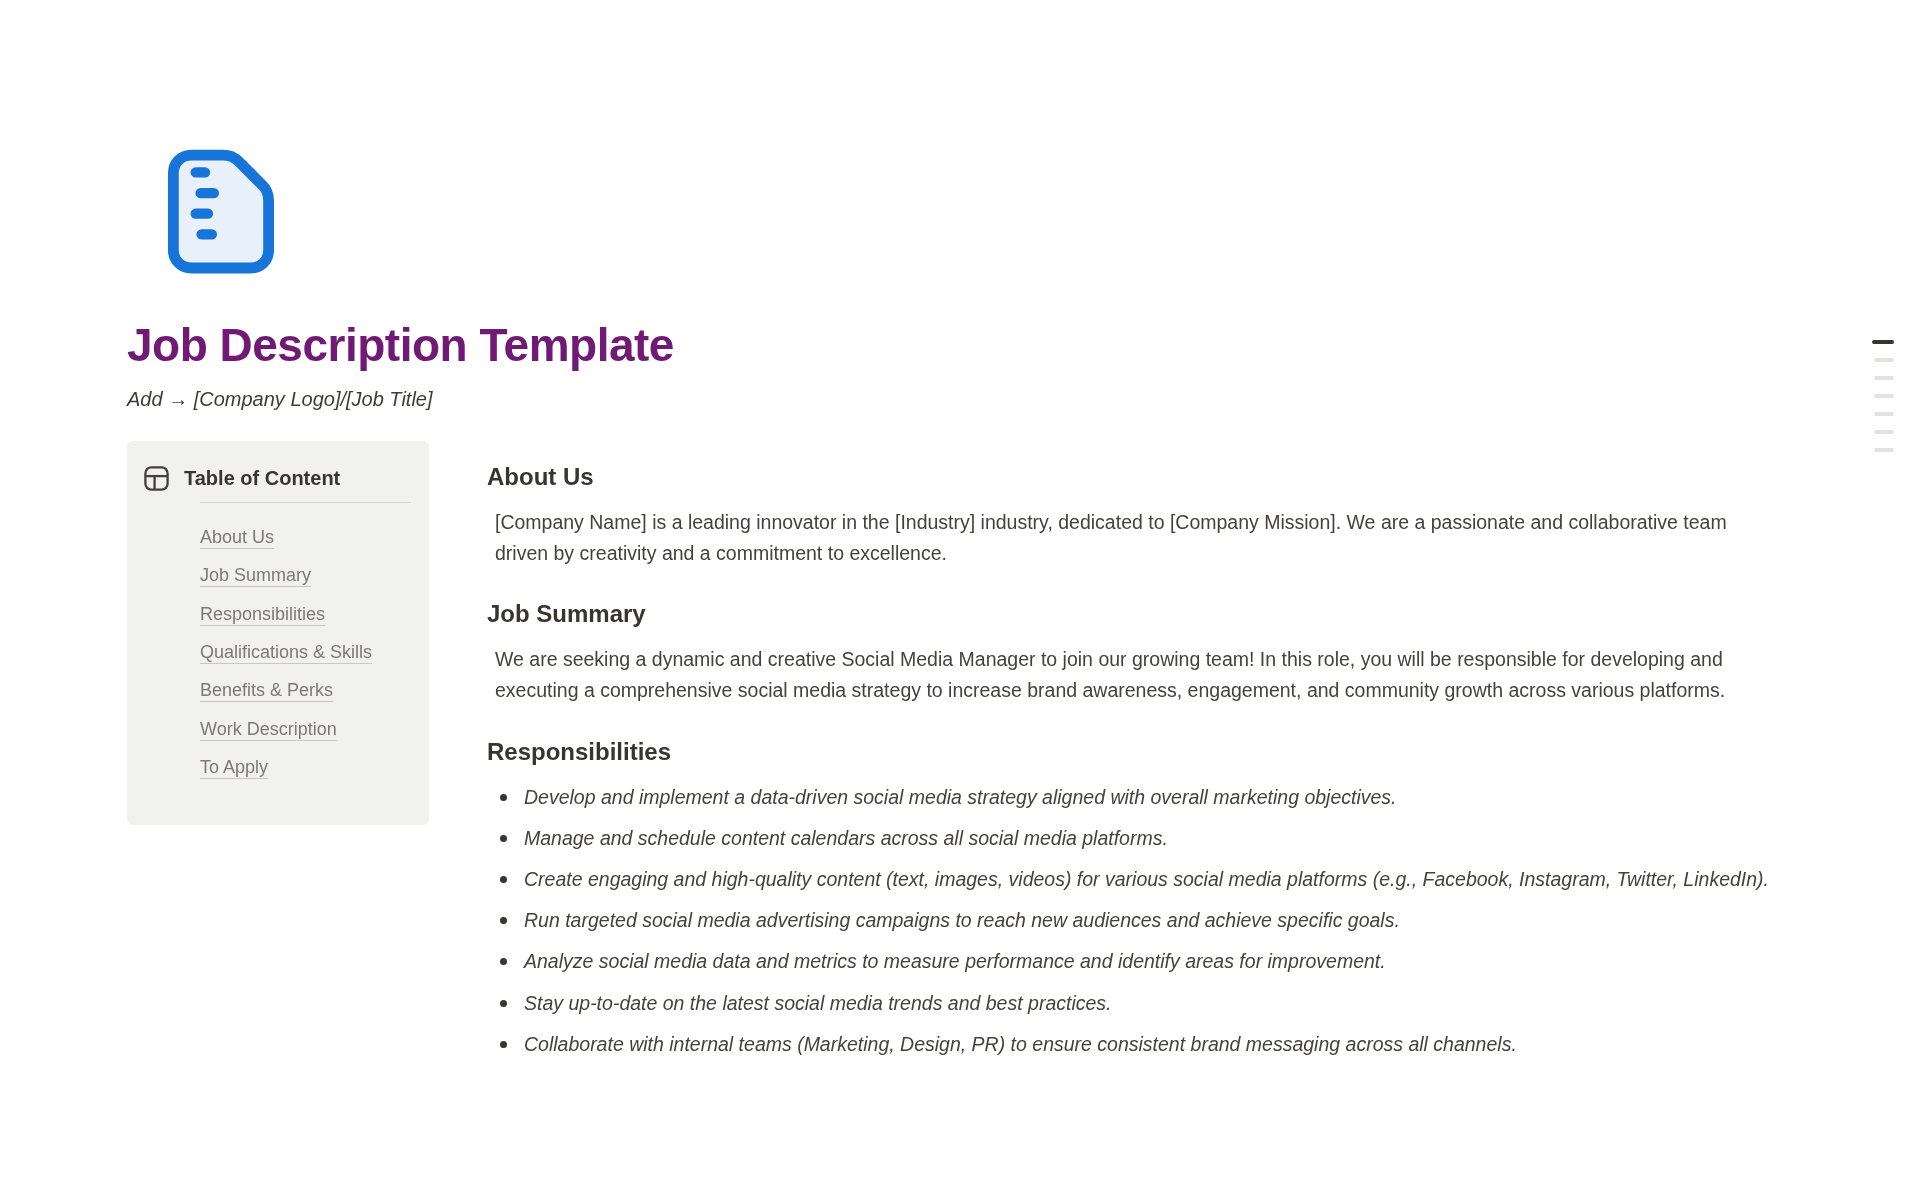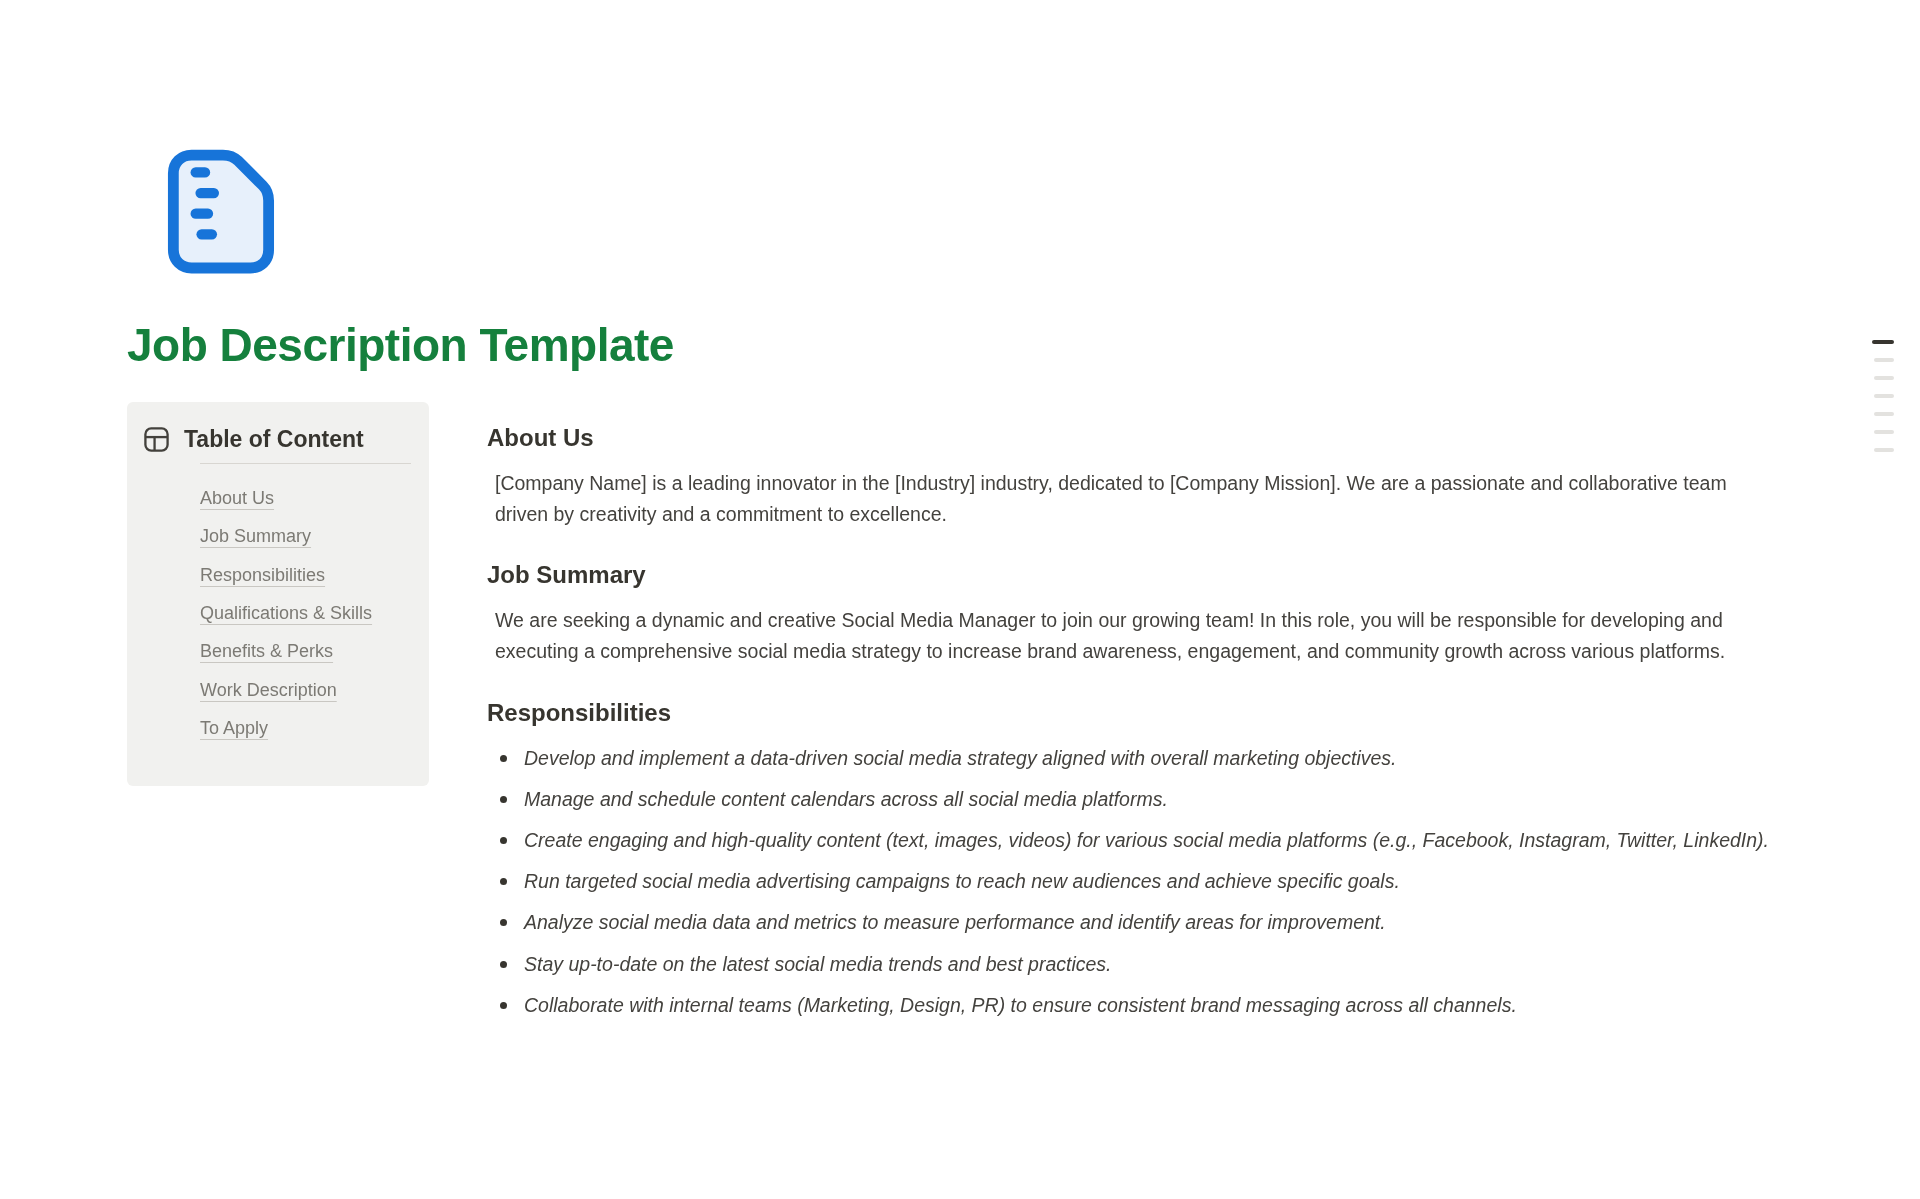--- a/index.html
+++ b/index.html
@@ -7,36 +7,36 @@
   body { font-family:"Liberation Sans","DejaVu Sans",sans-serif; color:#37352f; position:relative; }
 
   .page { padding:148px 0 0 127px; }
 
   
   .page-icon { margin-left:38px; width:110px; height:127px; cursor:pointer; }
   .page-icon svg { width:110px; height:127px; display:block; }
 
   .title {
     margin-top:44px; font-size:46px; font-weight:700; line-height:1.15;
-    letter-spacing:-0.5px; color:#15803d;
+    letter-spacing:-0.5px; color:#701a75;
   }
   .subtitle {
     margin-top:16px; font-size:20px; font-style:italic; color:#3e3c38;
   }
 
   .columns { display:flex; align-items:flex-start; margin-top:30px; }
 
   
   .toc-box {
     width:302px; min-height:365px; background:#f1f1ef; border-radius:6px;
     padding:24px 18px 30px 16px; flex:none;
   }
   .toc-header { display:flex; align-items:center; gap:14px; }
   .toc-icon svg { width:27px; height:27px; display:block; }
-  .toc-title { font-size:23px; font-weight:700; color:#37352f; }
+  .toc-title { font-size:20px; font-weight:700; color:#37352f; }
   .toc-divider { height:1px; background:#d8d6d1; margin:10px 0 0 57px; }
   .toc-links { margin:23px 0 0 57px; display:flex; flex-direction:column; align-items:flex-start; }
   .toc-link {
     font-size:18px; color:#7c7a74; margin-bottom:15px; cursor:pointer;
     text-decoration:underline; text-decoration-color:#c9c7c2; text-underline-offset:5px;
     line-height:1.3;
   }
 
   
   .content { margin-left:58px; max-width:1305px; padding-top:21px;
@@ -69,20 +69,21 @@
       <path d="M27 6.5h32c6.5 0 11.5 2 15.5 6l25 25c4 4 6 9 6 15.5v50c0 11.5-8 18.5-18.5 18.5H27c-10.5 0-18.5-7.5-18.5-18.5V25C8.5 14 16.5 6.5 27 6.5z" fill="#e7f0fb" stroke="#1774d9" stroke-width="11" stroke-linejoin="round"></path>
       <rect x="26" y="19" width="20" height="10.5" rx="5.25" fill="#1774d9"></rect>
       <rect x="31" y="40" width="24" height="10.5" rx="5.25" fill="#1774d9"></rect>
       <rect x="26" y="61" width="23" height="10.5" rx="5.25" fill="#1774d9"></rect>
       <rect x="32" y="82" width="21" height="10.5" rx="5.25" fill="#1774d9"></rect>
     </svg>
   </div>
 
   <h1 class="title">Job Description Template</h1>
 
+  <div class="subtitle">Add → [Company Logo]/[Job Title]</div>
 
   <div class="columns">
 
     <aside class="toc-box">
       <div class="toc-header">
         <span class="toc-icon">
           <svg viewBox="0 0 28 28">
             <rect x="2.5" y="2.5" width="23" height="23" rx="6" fill="none" stroke="#43413c" stroke-width="2.4"></rect>
             <line x1="2.5" y1="11.5" x2="25.5" y2="11.5" stroke="#43413c" stroke-width="2.4"></line>
             <line x1="12" y1="11.5" x2="12" y2="25.5" stroke="#43413c" stroke-width="2.4"></line>

